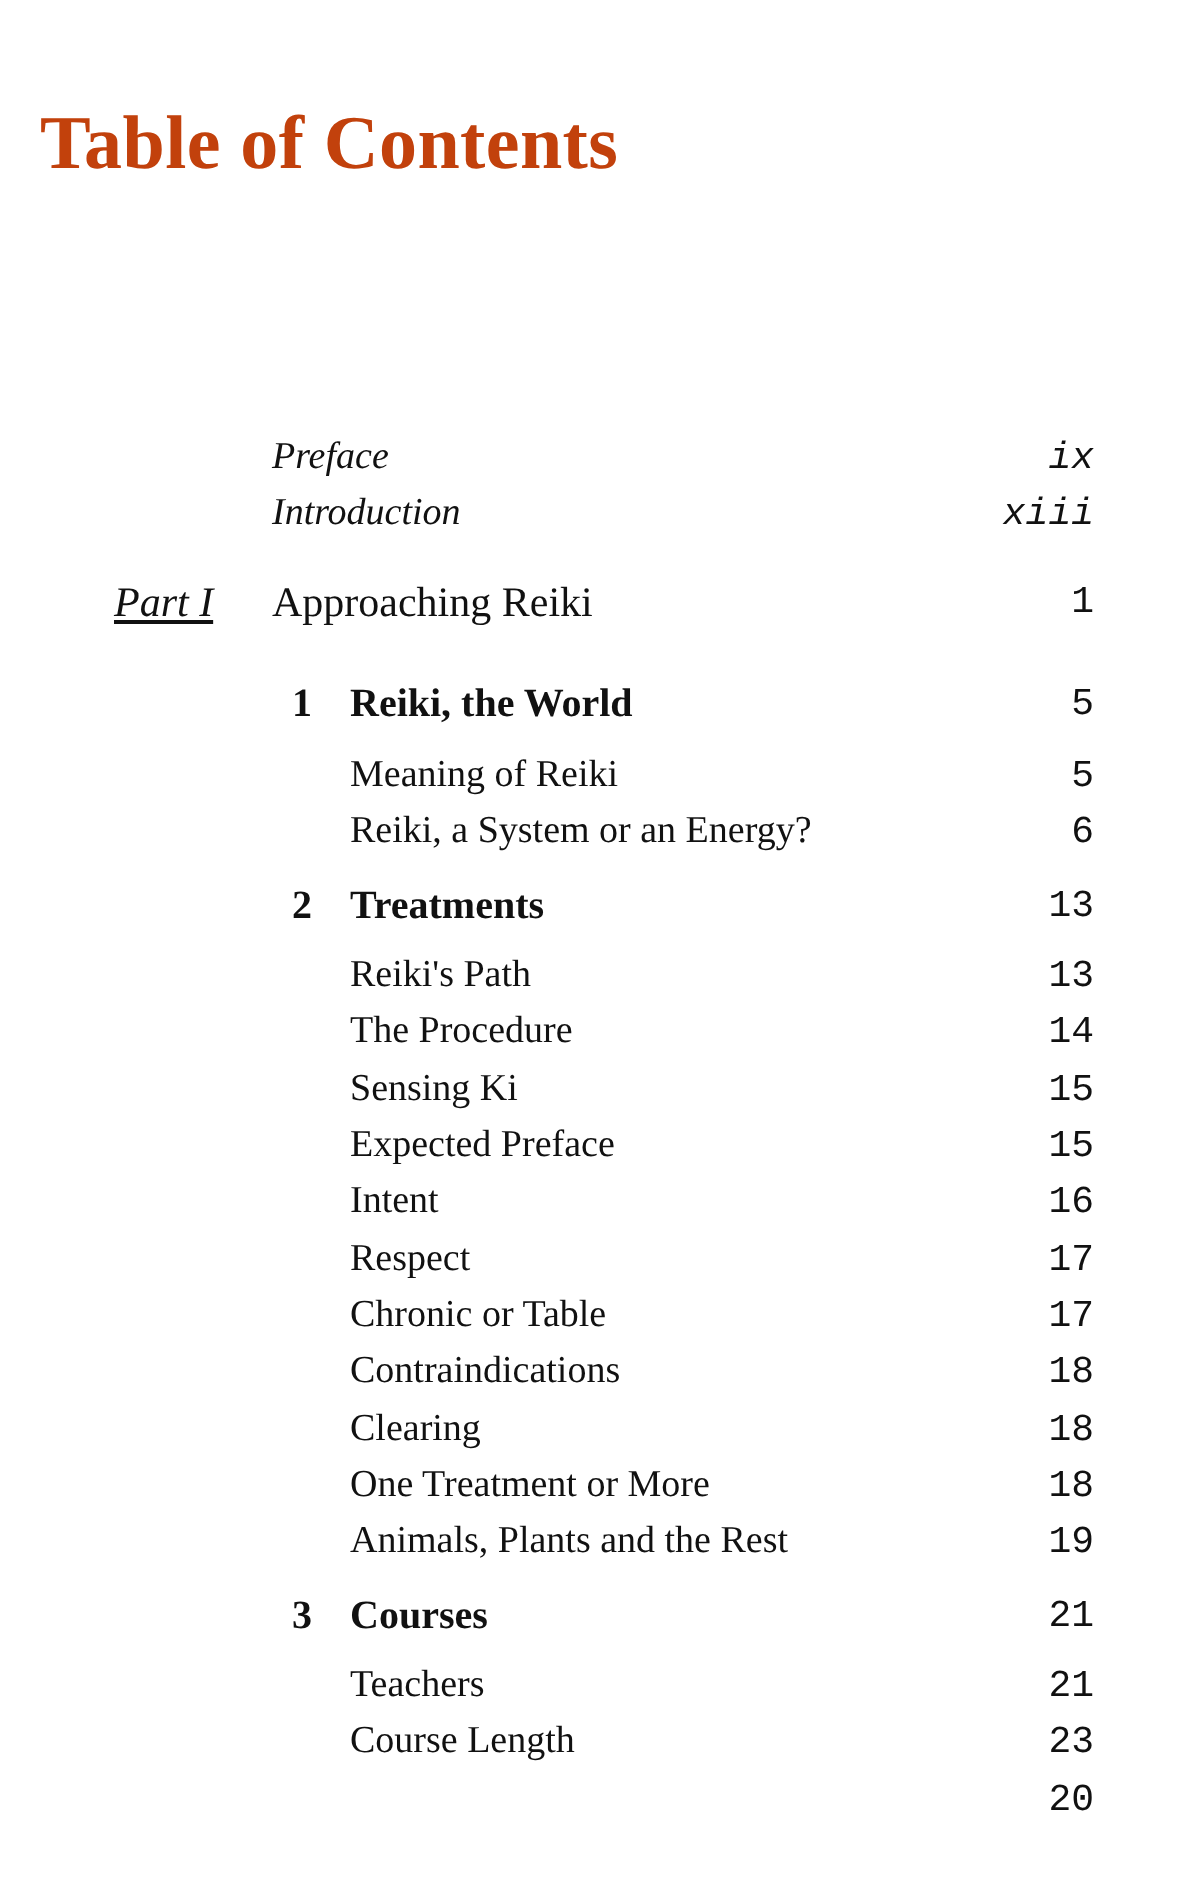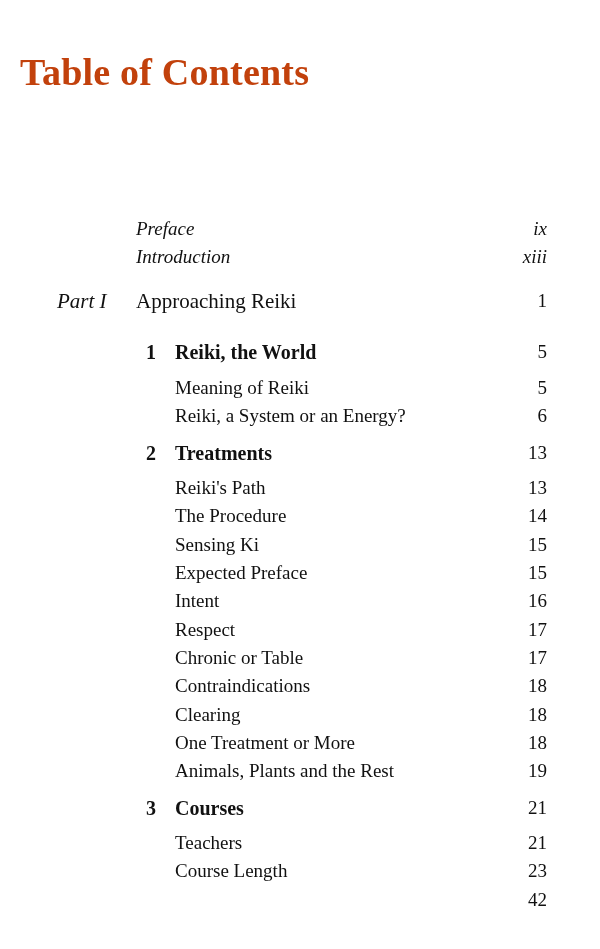--- a/index.html
+++ b/index.html
@@ -3,25 +3,25 @@
 <meta charset="utf-8">
 <style>
   html, body { margin:0; padding:0; background:#ffffff; }
   body { width:600px; height:949px; position:relative; overflow:hidden;
          font-family:"DejaVu Serif","Liberation Serif",serif; color:#111; }
   .title { position:absolute; left:20px; top:24px; font-family:"Liberation Serif",serif;
            font-size:38px; line-height:46px; color:#c2410c; letter-spacing:0.2px; }
   .row { position:absolute; left:0; width:536px; height:26px;margin-left:36px; }
   .lbl { position:absolute; top:0; white-space:nowrap; font-family:"Liberation Serif",serif;
          font-size:20px; line-height:26px; }
-  .pg { position:absolute; right:25px; top:0; font-family:Liberation Serif, serif;
+  .pg { position:absolute; right:25px; top:0; font-family:Liberation Mono, monospace;
         font-size:19px; line-height:26px; text-align:right; }
   .it { font-style:italic; }
   .front .lbl { left:100px; font-size:19px; }
-  .part .partno { left:21px; font-size:21px; }
+  .part .partno { left:21px; font-size:21px;text-decoration:underline; }
   .part .lbl.t { left:100px; font-size:21px; }
   .chap .num { left:110px; font-weight:bold; font-size:20px; }
   .chap .lbl.t { left:139px; font-weight:bold; font-size:20px; }
   .sec .lbl { left:139px; font-size:19px; }
 </style>
 </head>
 <body>
 
 <h1 class="title">Table of Contents</h1>
 
@@ -111,14 +111,14 @@
 </div>
 <div class="row sec" style="top:830px">
   <span class="lbl">Teachers</span>
   <span class="pg">21</span>
 </div>
 <div class="row sec" style="top:858px">
   <span class="lbl">Course Length</span>
   <span class="pg">23</span>
 </div>
 <div class="row sec" style="top:887px">
-  <span class="pg">42</span>
+  <span class="pg">20</span>
 </div>
 
 </body></html>

